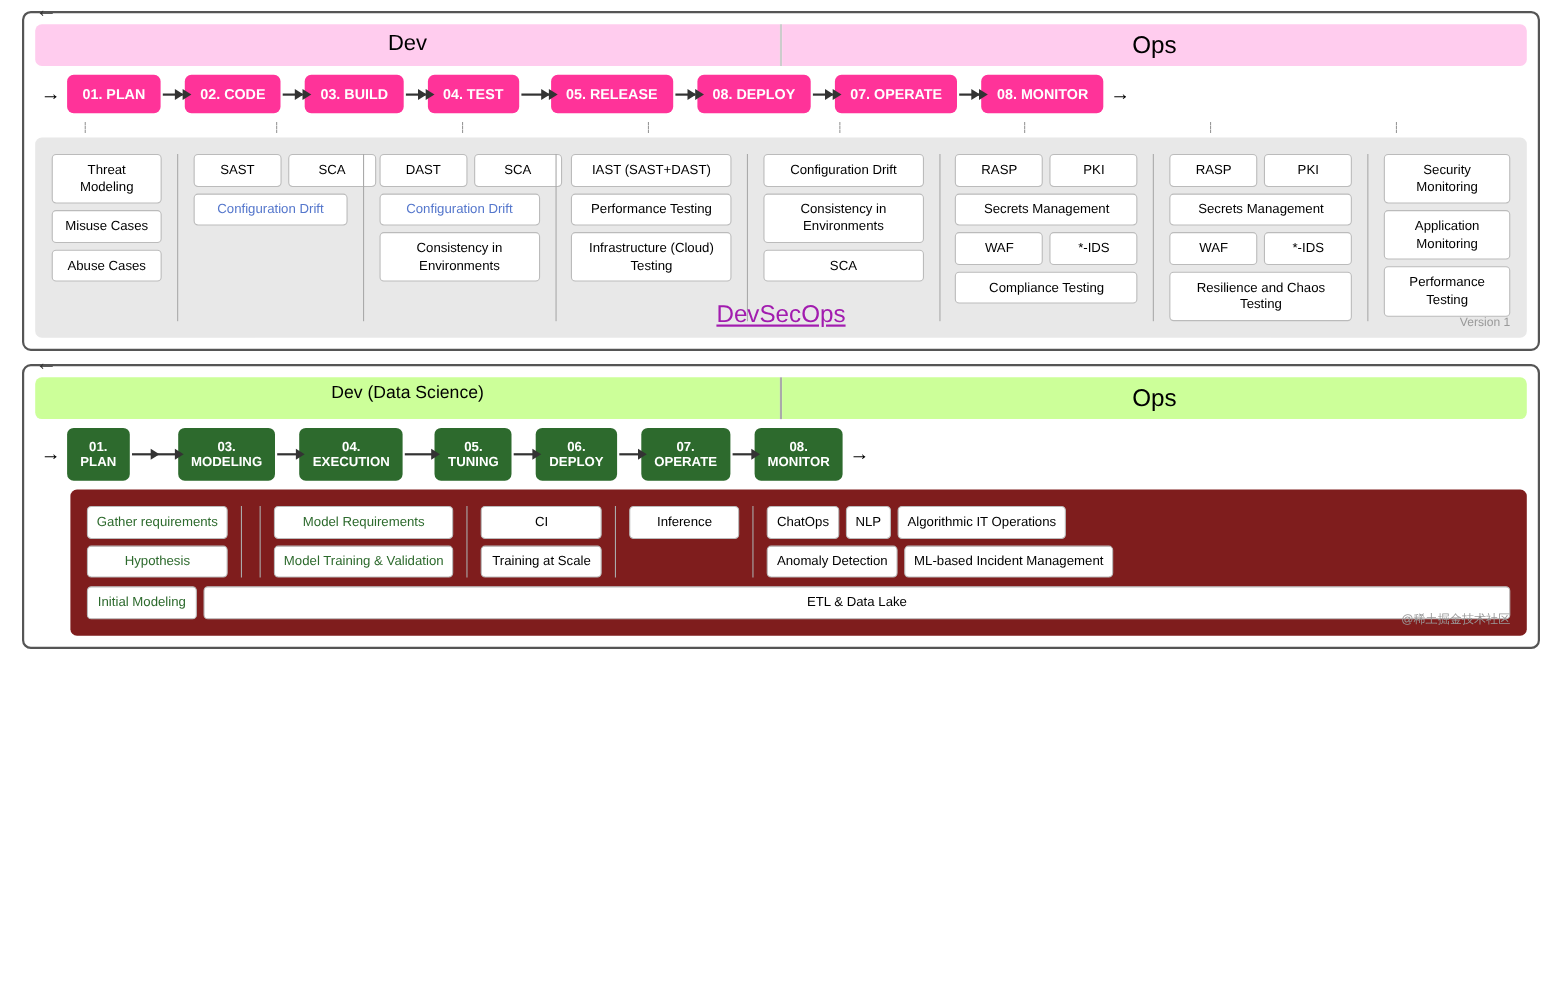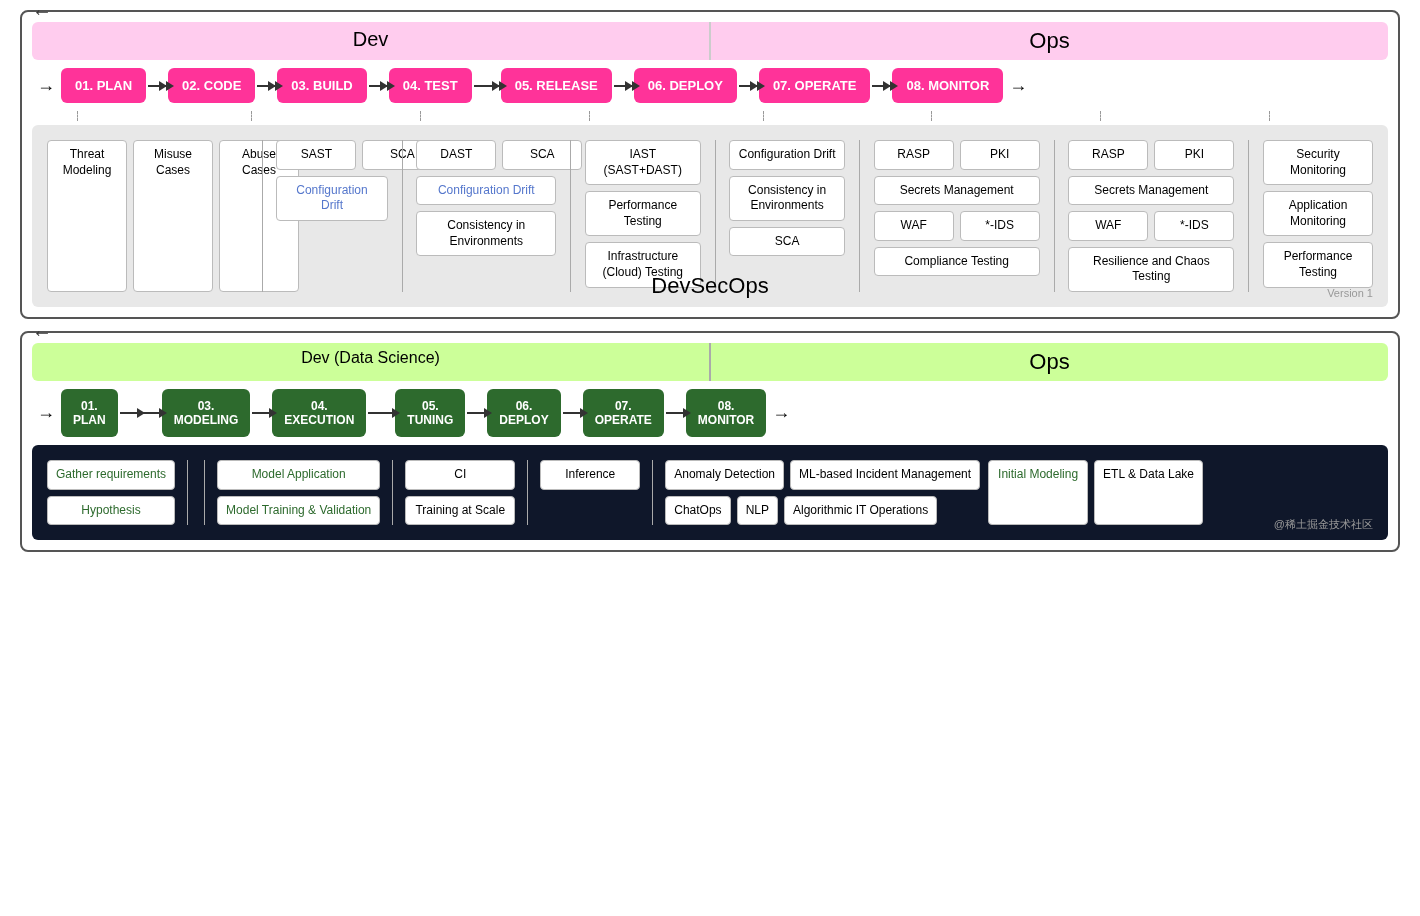--- a/index.html
+++ b/index.html
@@ -73,21 +73,22 @@
       position: relative;
     }
 
     .devsecops-label {
       position: absolute;
       bottom: 8px;
       right: 50%;
       transform: translateX(50%);
       font-size: 22px;
       font-weight: normal;
-      color: #000000;
+      color: #a21caf;
+      text-decoration: underline;
     }
 
     .version-label {
       position: absolute;
       bottom: 8px;
       right: 15px;
       font-size: 11px;
       color: #999;
     }
 
@@ -124,27 +125,28 @@
       background: #2d6a2d;
       color: white;
       font-weight: bold;
       font-size: 12px;
       padding: 10px 12px;
       border-radius: 6px;
       text-align: center;
     }
 
     .mlops-content {
-      background: #0f172a;
+      background: #7f1d1d;
       border-radius: 6px;
       padding: 15px;
       display: flex;
-      flex-direction: row;
+      flex-direction: column;
       gap: 8px;
       position: relative;
+      margin-left: 32px;
     }
 
     .mlops-label {
       text-align: center;
       font-size: 22px;
       margin-top: 8px;
       color: #333;
     }
 
     .mlops-row {
@@ -209,21 +211,21 @@
       <div class="pipeline-stage">04. TEST</div>
       <div class="arrow-line" style="width:25px; background:#333; height:2px; position:relative; margin:0 2px;">
         <span style="position:absolute; right:-8px; top:-4px; border-left:8px solid #333; border-top:5px solid transparent; border-bottom:5px solid transparent;"></span>
       </div>
 
       <div class="pipeline-stage">05. RELEASE</div>
       <div class="arrow-line" style="width:18px; background:#333; height:2px; position:relative; margin:0 2px;">
         <span style="position:absolute; right:-8px; top:-4px; border-left:8px solid #333; border-top:5px solid transparent; border-bottom:5px solid transparent;"></span>
       </div>
 
-      <div class="pipeline-stage">06. DEPLOY</div>
+      <div class="pipeline-stage">08. DEPLOY</div>
       <div class="arrow-line" style="width:18px; background:#333; height:2px; position:relative; margin:0 2px;">
         <span style="position:absolute; right:-8px; top:-4px; border-left:8px solid #333; border-top:5px solid transparent; border-bottom:5px solid transparent;"></span>
       </div>
 
       <div class="pipeline-stage">07. OPERATE</div>
       <div class="arrow-line" style="width:18px; background:#333; height:2px; position:relative; margin:0 2px;">
         <span style="position:absolute; right:-8px; top:-4px; border-left:8px solid #333; border-top:5px solid transparent; border-bottom:5px solid transparent;"></span>
       </div>
 
       <div class="pipeline-stage">08. MONITOR</div>
@@ -236,21 +238,21 @@
       <div style="flex:1; border-left:1px dashed #999; margin-left:55px;"></div>
       <div style="flex:1; border-left:1px dashed #999; margin-left:55px;"></div>
       <div style="flex:1; border-left:1px dashed #999; margin-left:60px;"></div>
       <div style="flex:1; border-left:1px dashed #999; margin-left:55px;"></div>
       <div style="flex:1; border-left:1px dashed #999; margin-left:55px;"></div>
       <div style="flex:1; border-left:1px dashed #999; margin-left:55px;"></div>
     </div>
 
     <div class="devsecops-content">
 
-      <div style="display:flex; flex-direction:row; gap:6px; min-width:100px;">
+      <div style="display:flex; flex-direction:column; gap:6px; min-width:100px;">
         <div class="content-cell">Threat Modeling</div>
         <div class="content-cell">Misuse Cases</div>
         <div class="content-cell">Abuse Cases</div>
       </div>
 
       <div class="sep-line"></div>
 
       <div style="display:flex; flex-direction:column; gap:6px; min-width:110px;">
         <div style="display:flex; gap:6px;">
           <div class="content-cell">SAST</div>
@@ -379,49 +381,49 @@
           <div class="mlops-cell green-text">Gather requirements</div>
           <div class="mlops-cell green-text">Hypothesis</div>
         </div>
 
         <div class="sep-line"></div>
 
 
         <div class="sep-line"></div>
 
         <div style="display:flex; flex-direction:column; gap:6px; min-width:110px;">
-          <div class="mlops-cell green-text">Model Application</div>
+          <div class="mlops-cell green-text">Model Requirements</div>
           <div class="mlops-cell green-text">Model Training &amp; Validation</div>
         </div>
 
         <div class="sep-line"></div>
 
         <div style="display:flex; flex-direction:column; gap:6px; min-width:110px;">
           <div class="mlops-cell">CI</div>
           <div class="mlops-cell">Training at Scale</div>
         </div>
 
         <div class="sep-line"></div>
 
         <div style="min-width:100px;">
           <div class="mlops-cell">Inference</div>
         </div>
 
         <div class="sep-line"></div>
 
         <div style="display:flex; flex-direction:column; gap:6px; flex:1;">
-          <div style="display:flex; gap:6px;">
-            <div class="mlops-cell">Anomaly Detection</div>
-            <div class="mlops-cell">ML-based Incident Management</div>
-          </div>
           <div style="display:flex; gap:6px;">
             <div class="mlops-cell">ChatOps</div>
             <div class="mlops-cell">NLP</div>
             <div class="mlops-cell">Algorithmic IT Operations</div>
           </div>
+          <div style="display:flex; gap:6px;">
+            <div class="mlops-cell">Anomaly Detection</div>
+            <div class="mlops-cell">ML-based Incident Management</div>
+          </div>
         </div>
       </div>
 
       <div style="display:flex; gap:6px;">
         <div class="mlops-cell green-text" style="min-width:100px;">Initial Modeling</div>
         <div class="mlops-cell" style="flex:1; text-align:center;">ETL &amp; Data Lake</div>
       </div>
 
       <div class="watermark">@稀土掘金技术社区</div>
     </div>

